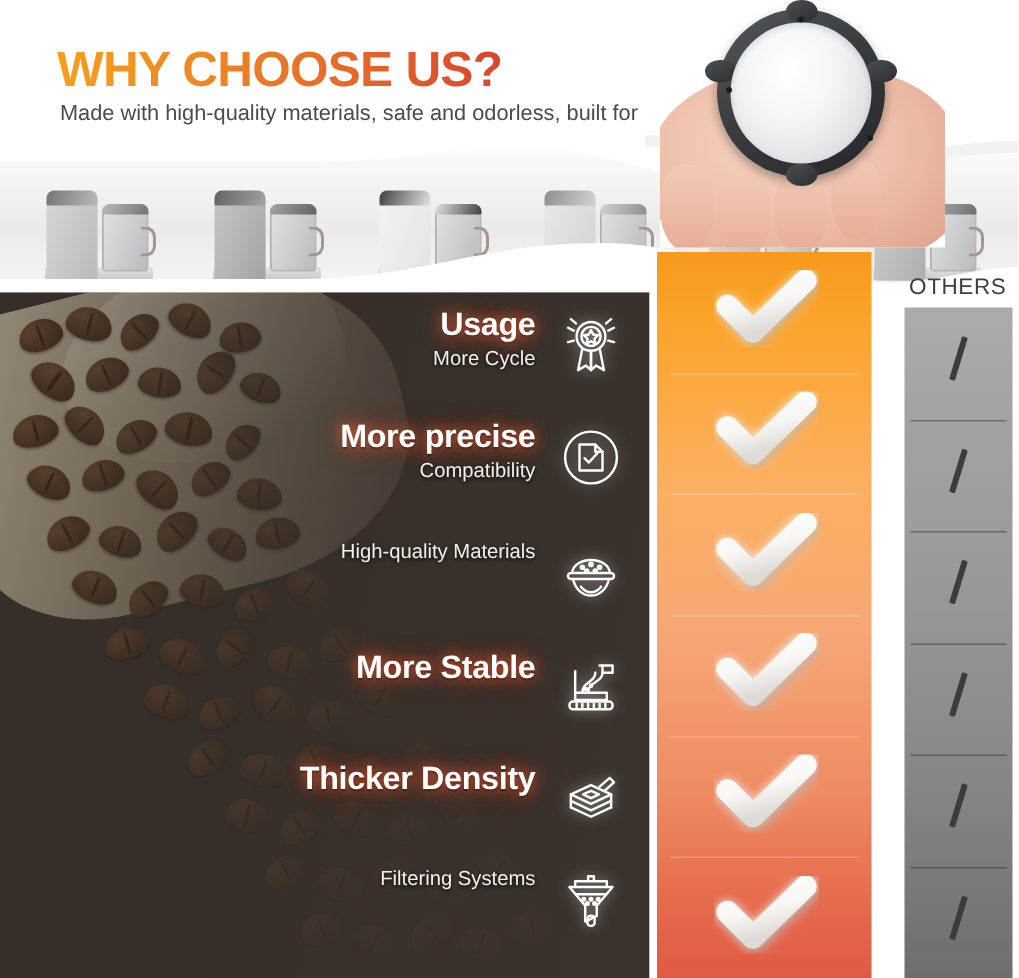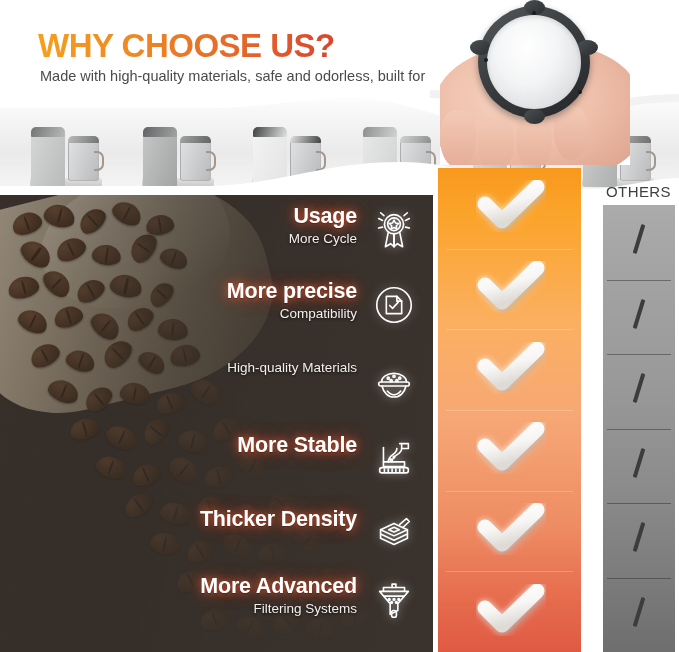--- a/index.html
+++ b/index.html
@@ -424,21 +424,20 @@
               <path d="M18.5 20.5L24 18l5.5 2.5L24 23z"></path>
               <path d="M10 25l14 6.5L38 25"></path>
               <path d="M10 29.5l14 6.5 14-6.5"></path>
               <path d="M10 20.5v9M38 20.5v9"></path>
               <path d="M30 15l7-6 3 3-6.5 6"></path>
             </svg>
           </div>
         </div>
         <div class="frow" style="top: 380px;">
           <div class="ftext">
-            <div class="fhead">More Advanced</div>
             <div class="fsub">Filtering Systems</div>
           </div>
           <div class="ficon">
             <svg viewBox="0 0 48 48" fill="none" stroke="#fff" stroke-width="1.7" stroke-linecap="round" stroke-linejoin="round">
               <path d="M9 15h30l-11 13v7l-8 4v-11z"></path>
               <path d="M13 15V11h22v4"></path>
               <path d="M22 11V7.5h4V11"></path>
               <path d="M13.5 20h21"></path>
               <circle cx="19" cy="23.5" r=".9"></circle>
               <circle cx="24" cy="23.5" r=".9"></circle>

